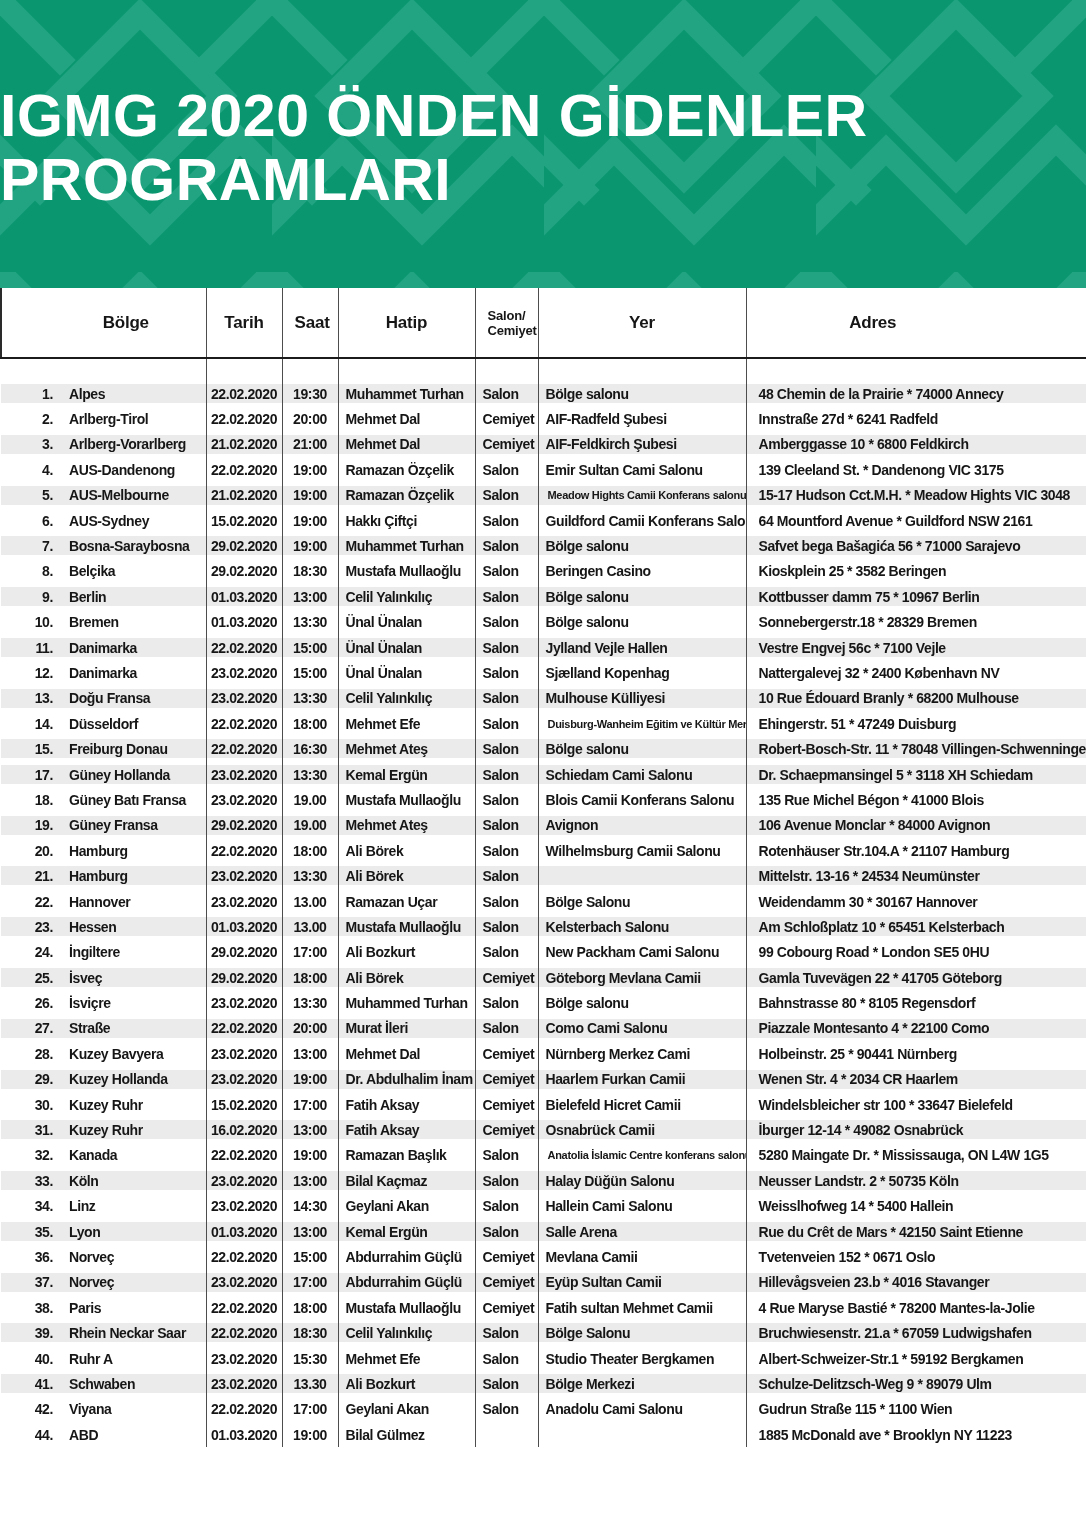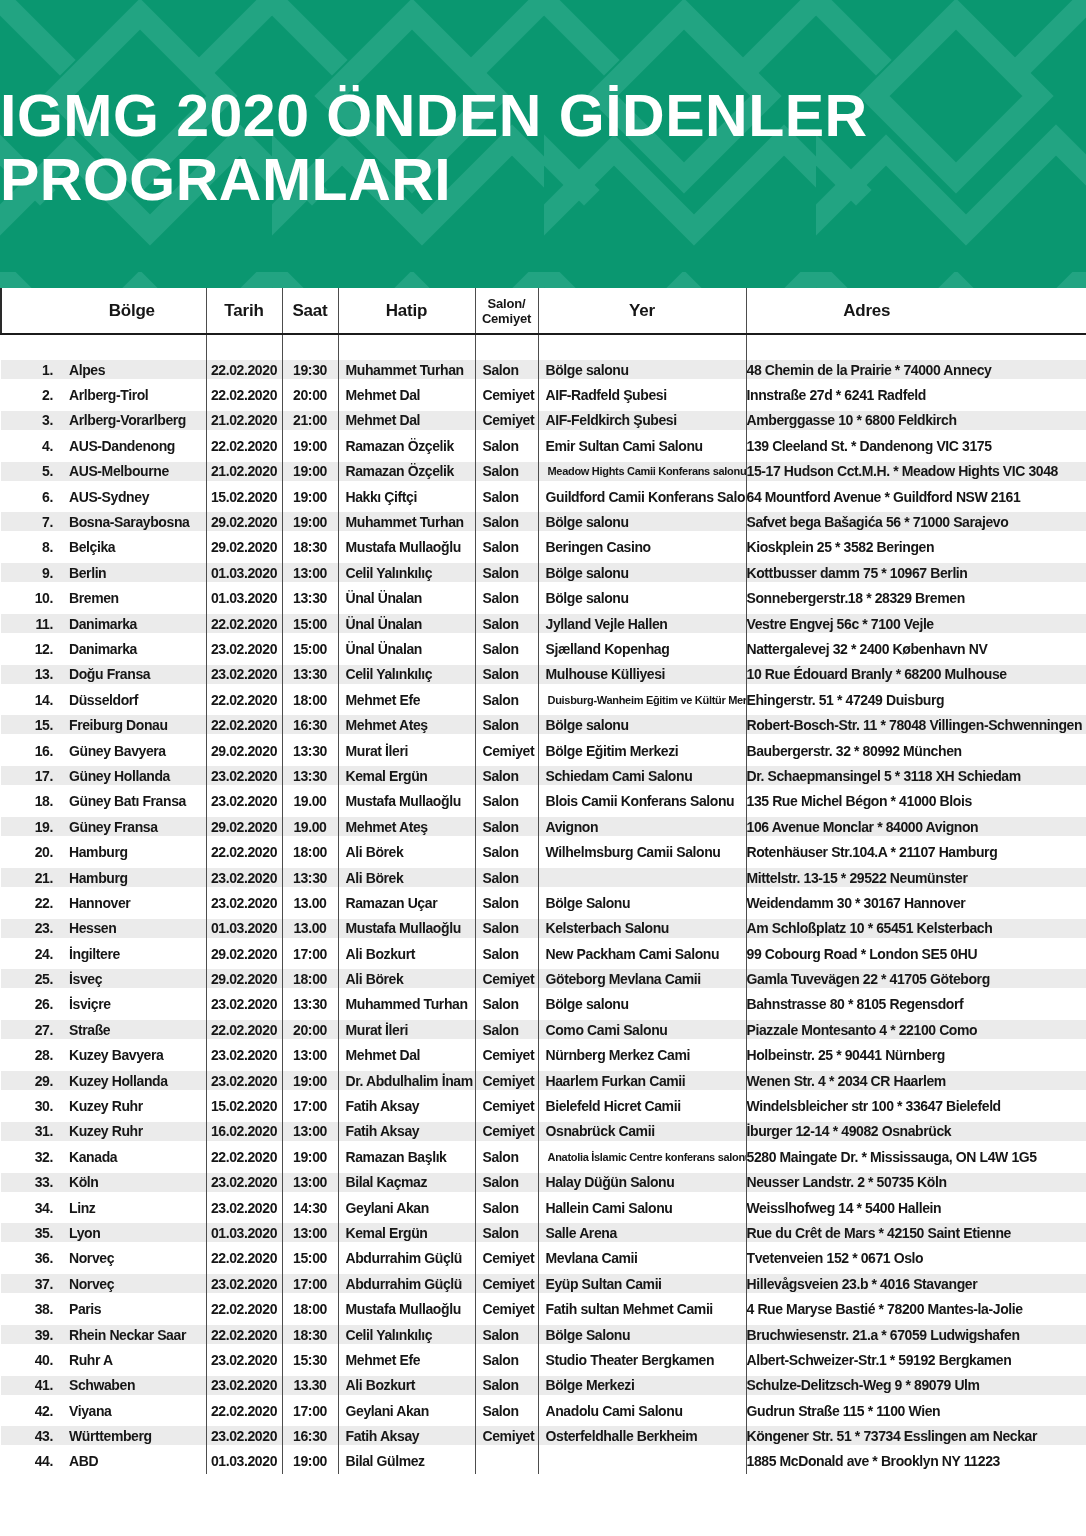--- a/index.html
+++ b/index.html
@@ -34,21 +34,21 @@
   col.c-saat{width:56px}
   col.c-hatip{width:137px}
   col.c-salon{width:63px}
   col.c-yer{width:208px}
   col.c-adres{width:341px}
 
   thead th{
     height:45px;vertical-align:middle;text-align:center;
     font-weight:700;font-size:17px;letter-spacing:-0.2px;
     border-bottom:2px solid #1b1b1b;
-    padding:0;
+    padding:12px;
   }
   thead th.b-left{border-left:1px solid #4d4d4d;text-align:center;}
   thead th:first-child{border-left:2px solid #2a2a2a;padding-left:56px;}
   thead th.th-salon{font-size:13px;line-height:15px;}
   thead th.th-adres{padding-right:100px;}
 
   tr.gap td{height:22px;}
   td{
     height:25.4px;padding:0;margin:0;
     font-weight:700;font-size:14px;letter-spacing:-0.4px;
@@ -56,21 +56,21 @@
     vertical-align:middle;
   }
   td.b-left{border-left:1px solid #4d4d4d;}
   tbody tr.striped td{
     background:linear-gradient(to bottom,#fff 0px,#fff 3px,var(--stripe,#EBEBEB) 3px,var(--stripe,#EBEBEB) 22px,#fff 22px);
   }
   td .num{display:inline-block;width:52px;text-align:right;}
   td .bname{margin-left:16px;margin-top:28px;}
   td.t-center{text-align:center;}
   td.pad{padding-left:7px;}
-  td.pad8{padding-left:0;}
+  td.pad8{padding-left:12px;}
   td.small{font-size:11px;letter-spacing:-0.3px;padding-left:9px;}
 </style>
 </head>
 <body>
 
 <div id="page" style="--banner-green: #0A9770; --stripe: #EBEBEB;">
 
   <div id="banner">
     <svg width="1086" height="288" aria-hidden="true">
       <defs>
@@ -286,31 +286,20 @@
       <td>
         <span class="num">15.</span><span class="bname">Freiburg Donau</span>
       </td>
       <td class="b-left t-center">22.02.2020</td>
       <td class="b-left t-center">16:30</td>
       <td class="b-left pad">Mehmet Ateş</td>
       <td class="b-left pad">Salon</td>
       <td class="b-left pad">Bölge salonu</td>
       <td class="b-left pad8">Robert-Bosch-Str. 11 * 78048  Villingen-Schwenningen</td>
     </tr>
-          <tr>
-      <td>
-        <span class="num">16.</span><span class="bname">Güney Bavyera</span>
-      </td>
-      <td class="b-left t-center">29.02.2020</td>
-      <td class="b-left t-center">13:30</td>
-      <td class="b-left pad">Murat İleri</td>
-      <td class="b-left pad">Cemiyet</td>
-      <td class="b-left pad">Bölge Eğitim Merkezi</td>
-      <td class="b-left pad8">Baubergerstr. 32 *  80992 München</td>
-    </tr>
           <tr class="striped">
       <td>
         <span class="num">17.</span><span class="bname">Güney Hollanda</span>
       </td>
       <td class="b-left t-center">23.02.2020</td>
       <td class="b-left t-center">13:30</td>
       <td class="b-left pad">Kemal Ergün</td>
       <td class="b-left pad">Salon</td>
       <td class="b-left pad">Schiedam Cami Salonu</td>
       <td class="b-left pad8">Dr. Schaepmansingel 5 * 3118 XH  Schiedam</td>
@@ -350,21 +339,21 @@
     </tr>
           <tr class="striped">
       <td>
         <span class="num">21.</span><span class="bname">Hamburg</span>
       </td>
       <td class="b-left t-center">23.02.2020</td>
       <td class="b-left t-center">13:30</td>
       <td class="b-left pad">Ali Börek</td>
       <td class="b-left pad">Salon</td>
       <td class="b-left pad"></td>
-      <td class="b-left pad8">Mittelstr. 13-15 * 29522  Neumünster</td>
+      <td class="b-left pad8">Mittelstr. 13-16 * 24534  Neumünster</td>
     </tr>
           <tr>
       <td>
         <span class="num">22.</span><span class="bname">Hannover</span>
       </td>
       <td class="b-left t-center">23.02.2020</td>
       <td class="b-left t-center">13.00</td>
       <td class="b-left pad">Ramazan Uçar</td>
       <td class="b-left pad">Salon</td>
       <td class="b-left pad">Bölge Salonu</td>
@@ -582,31 +571,20 @@
           <tr>
       <td>
         <span class="num">42.</span><span class="bname">Viyana</span>
       </td>
       <td class="b-left t-center">22.02.2020</td>
       <td class="b-left t-center">17:00</td>
       <td class="b-left pad">Geylani Akan</td>
       <td class="b-left pad">Salon</td>
       <td class="b-left pad">Anadolu Cami Salonu</td>
       <td class="b-left pad8">Gudrun Straße 115 * 1100 Wien</td>
-    </tr>
-          <tr class="striped">
-      <td>
-        <span class="num">43.</span><span class="bname">Württemberg</span>
-      </td>
-      <td class="b-left t-center">23.02.2020</td>
-      <td class="b-left t-center">16:30</td>
-      <td class="b-left pad">Fatih Aksay</td>
-      <td class="b-left pad">Cemiyet</td>
-      <td class="b-left pad">Osterfeldhalle Berkheim</td>
-      <td class="b-left pad8">Köngener Str. 51 * 73734 Esslingen am Neckar</td>
     </tr>
           <tr>
       <td>
         <span class="num">44.</span><span class="bname">ABD</span>
       </td>
       <td class="b-left t-center">01.03.2020</td>
       <td class="b-left t-center">19:00</td>
       <td class="b-left pad">Bilal Gülmez</td>
       <td class="b-left pad"></td>
       <td class="b-left pad"></td>

